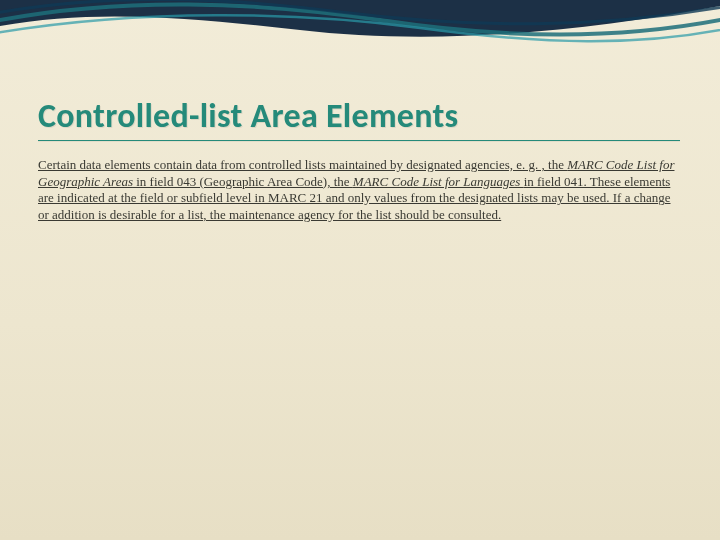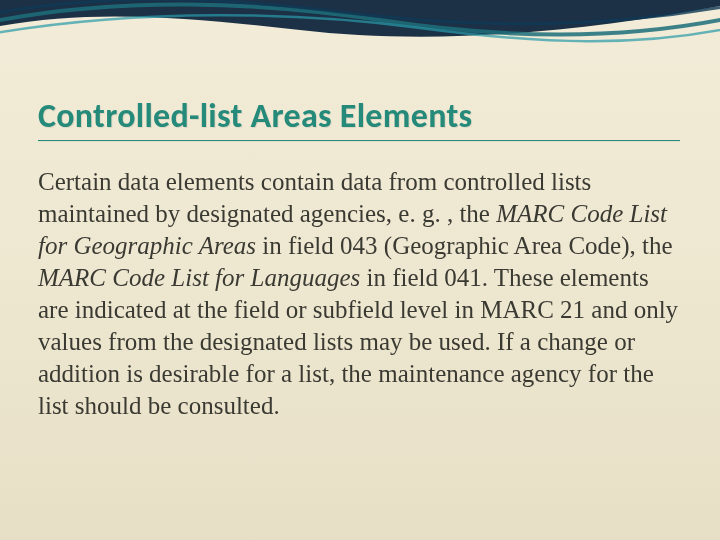--- a/index.html
+++ b/index.html
@@ -41,42 +41,43 @@
     padding-bottom: 2px;
   }
   .title-underline {
     height: 0;
     border-bottom: 1.5px solid #258a7a;
     width: 100%;
     margin-bottom: 16px;
     box-shadow: 0 1px 0 rgba(0,0,0,0.05);
   }
   .body {
-    font-size: 25px;
+    font-size: 13px;
     line-height: 1.28;
     color: #3a3a33;
     font-family: Georgia, 'Times New Roman', serif;
+    text-decoration: underline;
   }
   .body .italic {
     font-style: italic;
   }
 </style>
 </head>
 <body>
 
 <div class="slide">
 
   <svg class="swoosh" viewBox="0 0 720 120" preserveAspectRatio="none">
     <path d="M -10 -10 L 720 -10 L 720 6 C 560 36 420 44 300 30 C 190 18 90 8 -10 28 Z" fill="#0a1f3a" opacity="0.92"></path>
     <path d="M -10 22 C 120 -4 260 2 380 20 C 500 38 620 42 740 16" fill="none" stroke="#1d6f7a" stroke-width="4" opacity="0.85"></path>
     <path d="M -10 34 C 140 8 300 12 420 28 C 540 44 640 48 740 26" fill="none" stroke="#2a9aa8" stroke-width="2.5" opacity="0.7"></path>
     <path d="M -10 14 C 110 -8 230 -2 340 12 C 470 28 600 30 740 4" fill="none" stroke="#0f3a55" stroke-width="3" opacity="0.8"></path>
   </svg>
 
   <div class="content">
-    <h1 class="title">Controlled-list Areas Elements</h1>
+    <h1 class="title">Controlled-list Area Elements</h1>
     <div class="title-underline"></div>
     <p class="body">
       <span>Certain data elements contain data from controlled lists maintained by designated agencies, e. g. , the </span><span class="italic">MARC Code List for Geographic Areas</span><span> in field 043 (Geographic Area Code), the </span><span class="italic">MARC Code List for Languages </span><span> in field 041. These elements are indicated at the field or subfield level in MARC 21 and only values from the designated lists may be used. If a change or addition is desirable for a list, the maintenance agency for the list should be consulted.</span>
     </p>
   </div>
 
 </div>
 
 </body></html>

